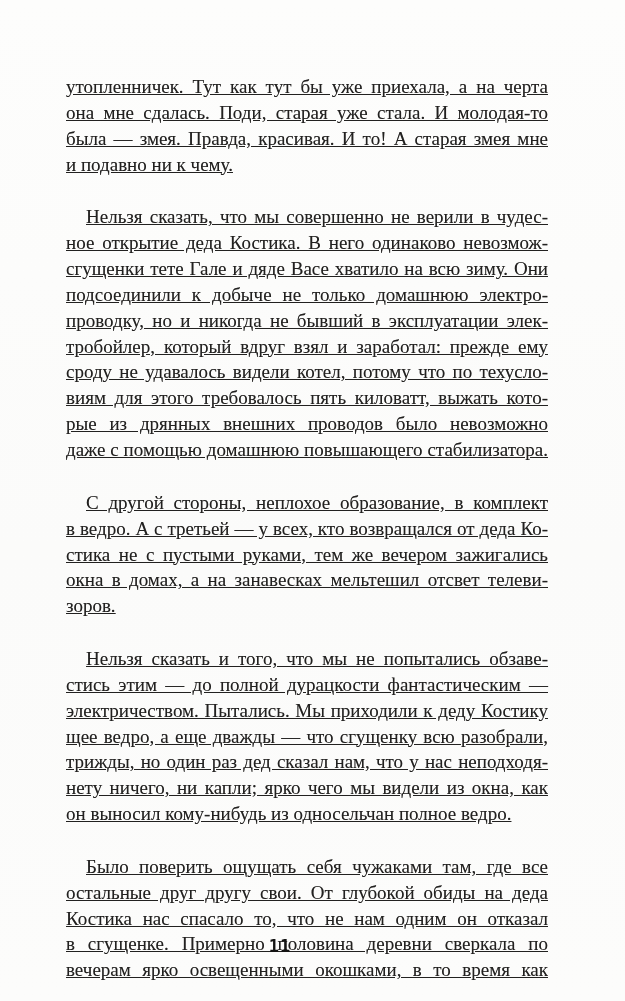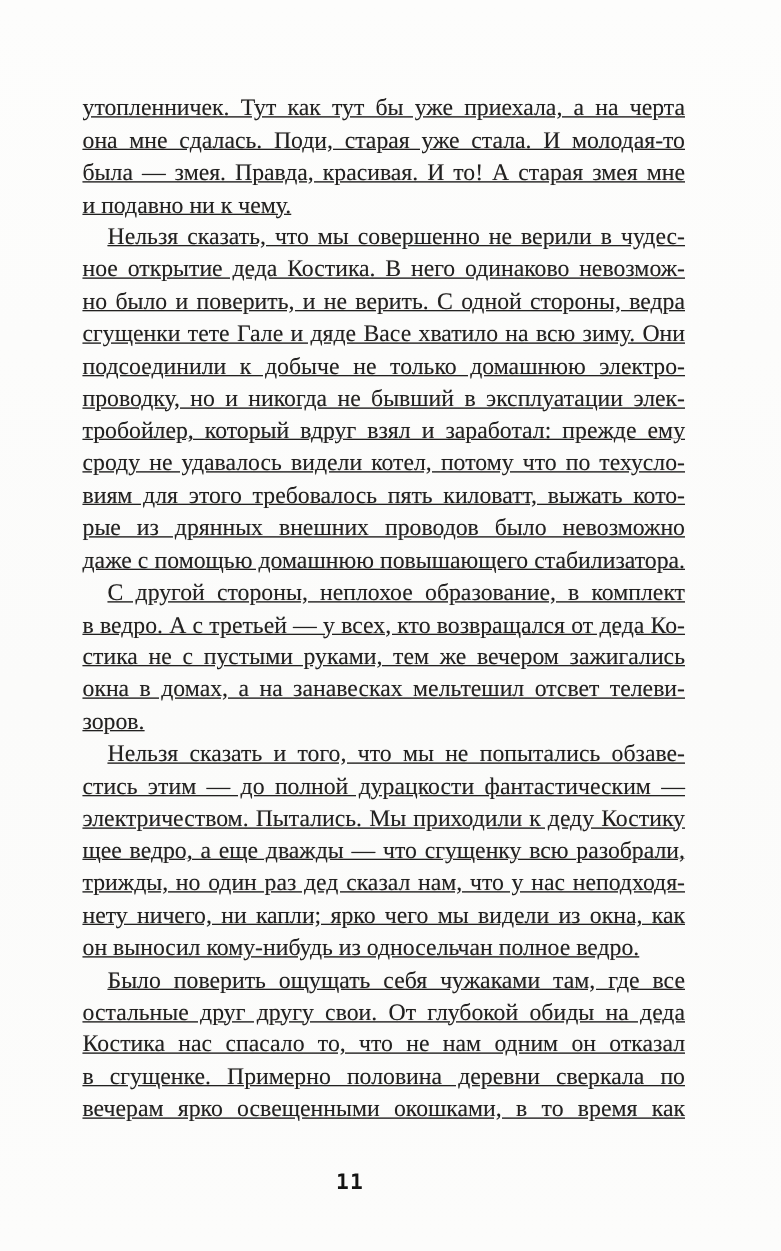--- a/index.html
+++ b/index.html
@@ -34,20 +34,21 @@
     text-shadow: 0 0 0.6px rgba(45, 42, 40, 0.35);
     text-align: left;
     text-decoration: underline;
   }
   .line.justify {
     text-align: justify;
     text-align-last: justify;
   }
   .line.indent {
     text-indent: 20px;
+    margin-top: 27px;
   }
   .page-number {
     position: absolute;
     top: 936px;
     left: 0;
     width: 560px;
     text-align: center;
     font-family: "DejaVu Sans Mono", monospace;
     font-weight: bold;
     font-size: 17px;
@@ -61,21 +62,20 @@
 <div class="book-page">
   <div class="text-block">
 
     <p class="line justify">утопленничек. Тут как тут бы уже приехала, а на черта</p>
     <p class="line justify">она мне сдалась. Поди, старая уже стала. И молодая-то</p>
     <p class="line justify">была — змея. Правда, красивая. И то! А старая змея мне</p>
     <p class="line">и подавно ни к чему.</p>
 
     <p class="line justify indent">Нельзя сказать, что мы совершенно не верили в чудес-</p>
     <p class="line justify">ное открытие деда Костика. В него одинаково невозмож-</p>
-    <p class="line justify">но было и поверить, и не верить. С одной стороны, ведра</p>
     <p class="line justify">сгущенки тете Гале и дяде Васе хватило на всю зиму. Они</p>
     <p class="line justify">подсоединили к добыче не только домашнюю электро-</p>
     <p class="line justify">проводку, но и никогда не бывший в эксплуатации элек-</p>
     <p class="line justify">тробойлер, который вдруг взял и заработал: прежде ему</p>
     <p class="line justify">сроду не удавалось видели котел, потому что по техусло-</p>
     <p class="line justify">виям для этого требовалось пять киловатт, выжать кото-</p>
     <p class="line justify">рые из дрянных внешних проводов было невозможно</p>
     <p class="line justify">даже с помощью домашнюю повышающего стабилизатора.</p>
 
     <p class="line justify indent">С другой стороны, неплохое образование, в комплект</p>

